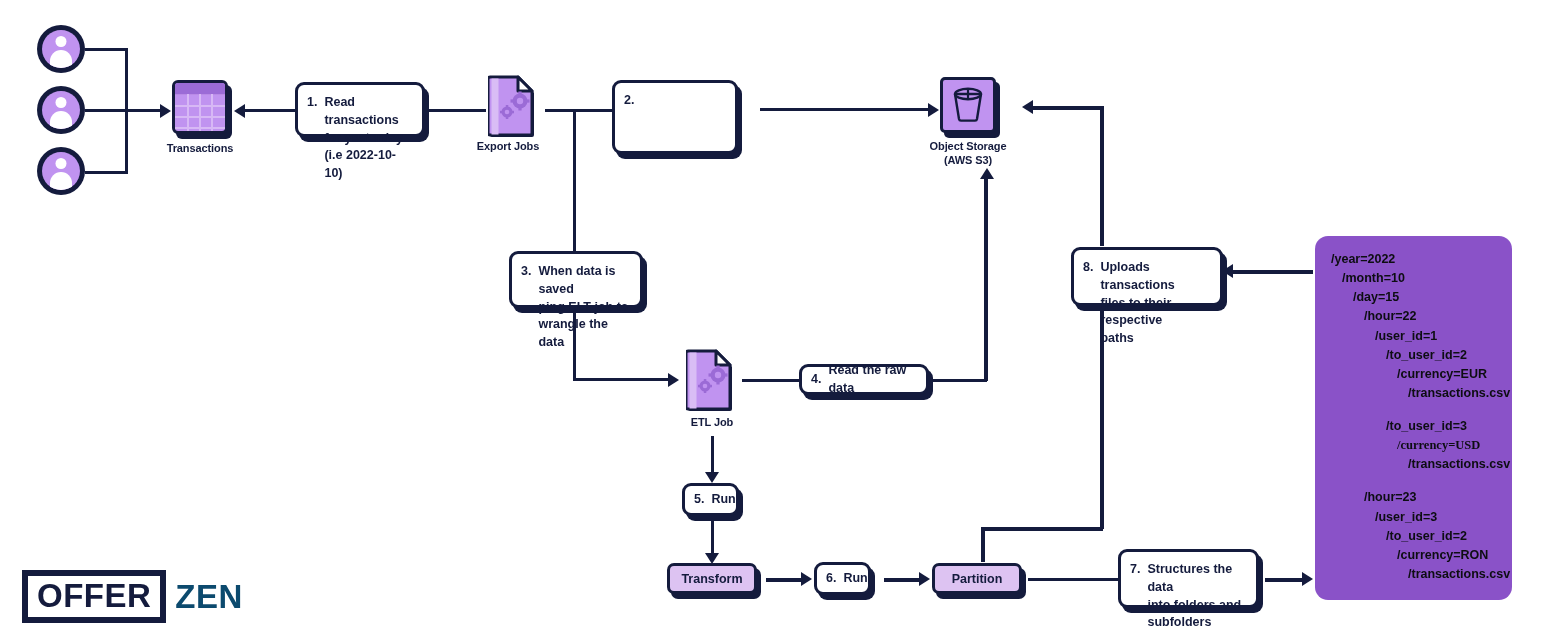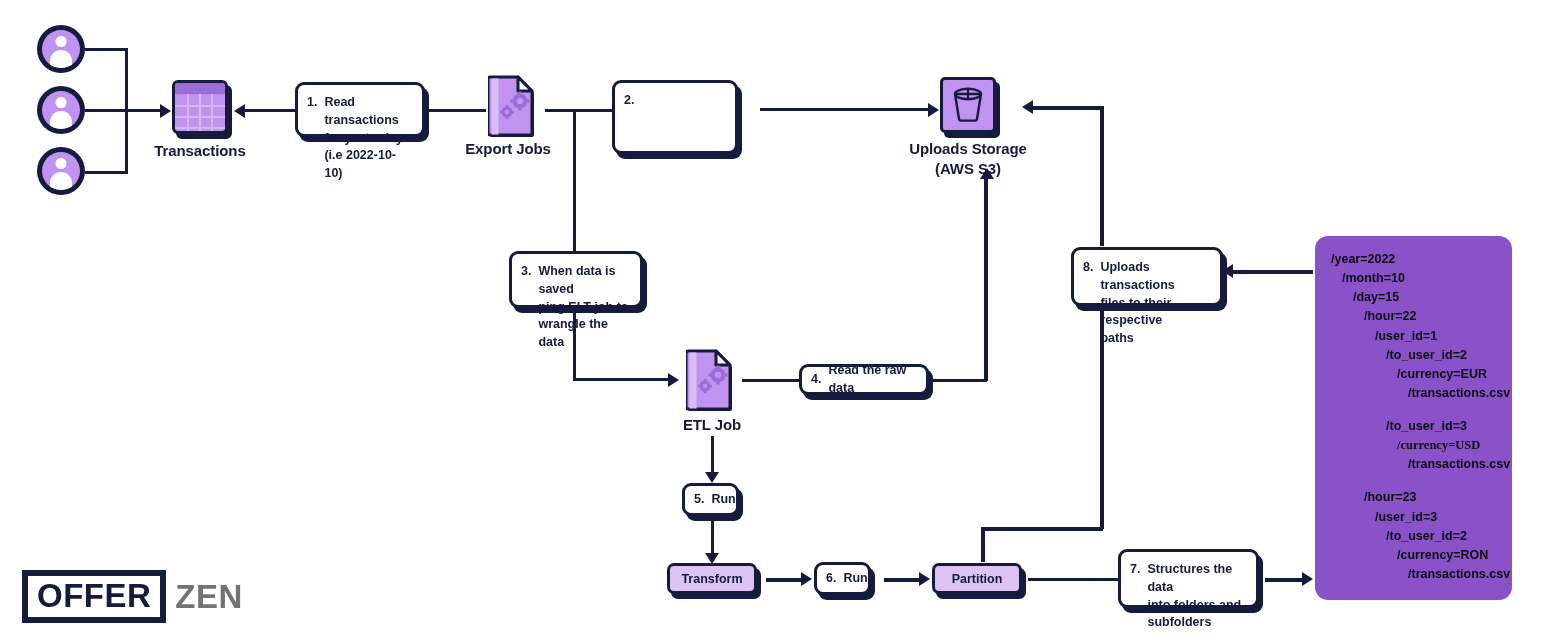--- a/index.html
+++ b/index.html
@@ -61,21 +61,21 @@
     font-size:12.5px;
     font-weight:bold;
     display:flex;align-items:center;justify-content:center;
     z-index:6;
   }
 
   
   .iconlabel{
     position:absolute;
     color:#141b3d;
-    font-size:15px;
+    font-size:11px;
     font-weight:bold;
     letter-spacing:-0.1px;
     text-align:center;
     line-height:1.3;
     white-space:nowrap;
     z-index:6;
   }
 
   
   .avatar{
@@ -159,21 +159,21 @@
   .logo .lbox{
     border:6px solid #141b3d;
     color:#141b3d;
     font-size:33px;
     font-weight:bold;
     letter-spacing:0.5px;
     padding:3px 9px 5px 9px;
     line-height:1;
   }
   .logo .lzen{
-    color:#737373;
+    color:#0c4a6e;
     font-size:33px;
     font-weight:bold;
     letter-spacing:0.5px;
     line-height:1;
     margin-left:9px;
   }
 </style>
 </head>
 <body>
 
@@ -288,21 +288,21 @@
   <div class="iconlabel" style="left:448px;top:139px;width:120px;">Export Jobs</div>
 
   <div class="bucketicon" style="left:940px;top:77px;">
     <svg width="36" height="38" viewBox="0 0 36 38">
       <path d="M5 8 L9 33 a2 2 0 0 0 2 1.6 h14 a2 2 0 0 0 2 -1.6 L31 8 z" fill="none" stroke="#141b3d" stroke-width="2.4" stroke-linejoin="round"></path>
       <ellipse cx="18" cy="8" rx="13" ry="5.2" fill="none" stroke="#141b3d" stroke-width="2.4"></ellipse>
       <line x1="18" y1="2.9" x2="18" y2="13.1" stroke="#141b3d" stroke-width="2.2"></line>
     </svg>
   </div>
   <div class="iconlabel" style="left:908px;top:139px;width:120px;">
-    <div>Uploads Storage</div>
+    <div>Object Storage</div>
     <div>(AWS S3)</div>
   </div>
 
   <div class="docicon" style="left:686px;top:348px;">
     <svg width="52" height="66" viewBox="0 0 52 66">
       <path d="M4 5 h28 l14 14 v42 a2 2 0 0 1 -2 2 h-40 a2 2 0 0 1 -2 -2 v-54 a2 2 0 0 1 2 -2 z" fill="#141b3d"></path>
       <path d="M2 3 h28 l14 14 v42 a2 2 0 0 1 -2 2 h-40 a2 2 0 0 1 -2 -2 v-54 a2 2 0 0 1 2 -2 z" fill="#c093f0" stroke="#141b3d" stroke-width="3"></path>
       <rect x="3.5" y="4.5" width="7" height="56" fill="#d9bdf5"></rect>
       <path d="M30 3 v14 h14 z" fill="#ffffff" stroke="#141b3d" stroke-width="3" stroke-linejoin="round"></path>
       <g fill="#9b6bd6">

